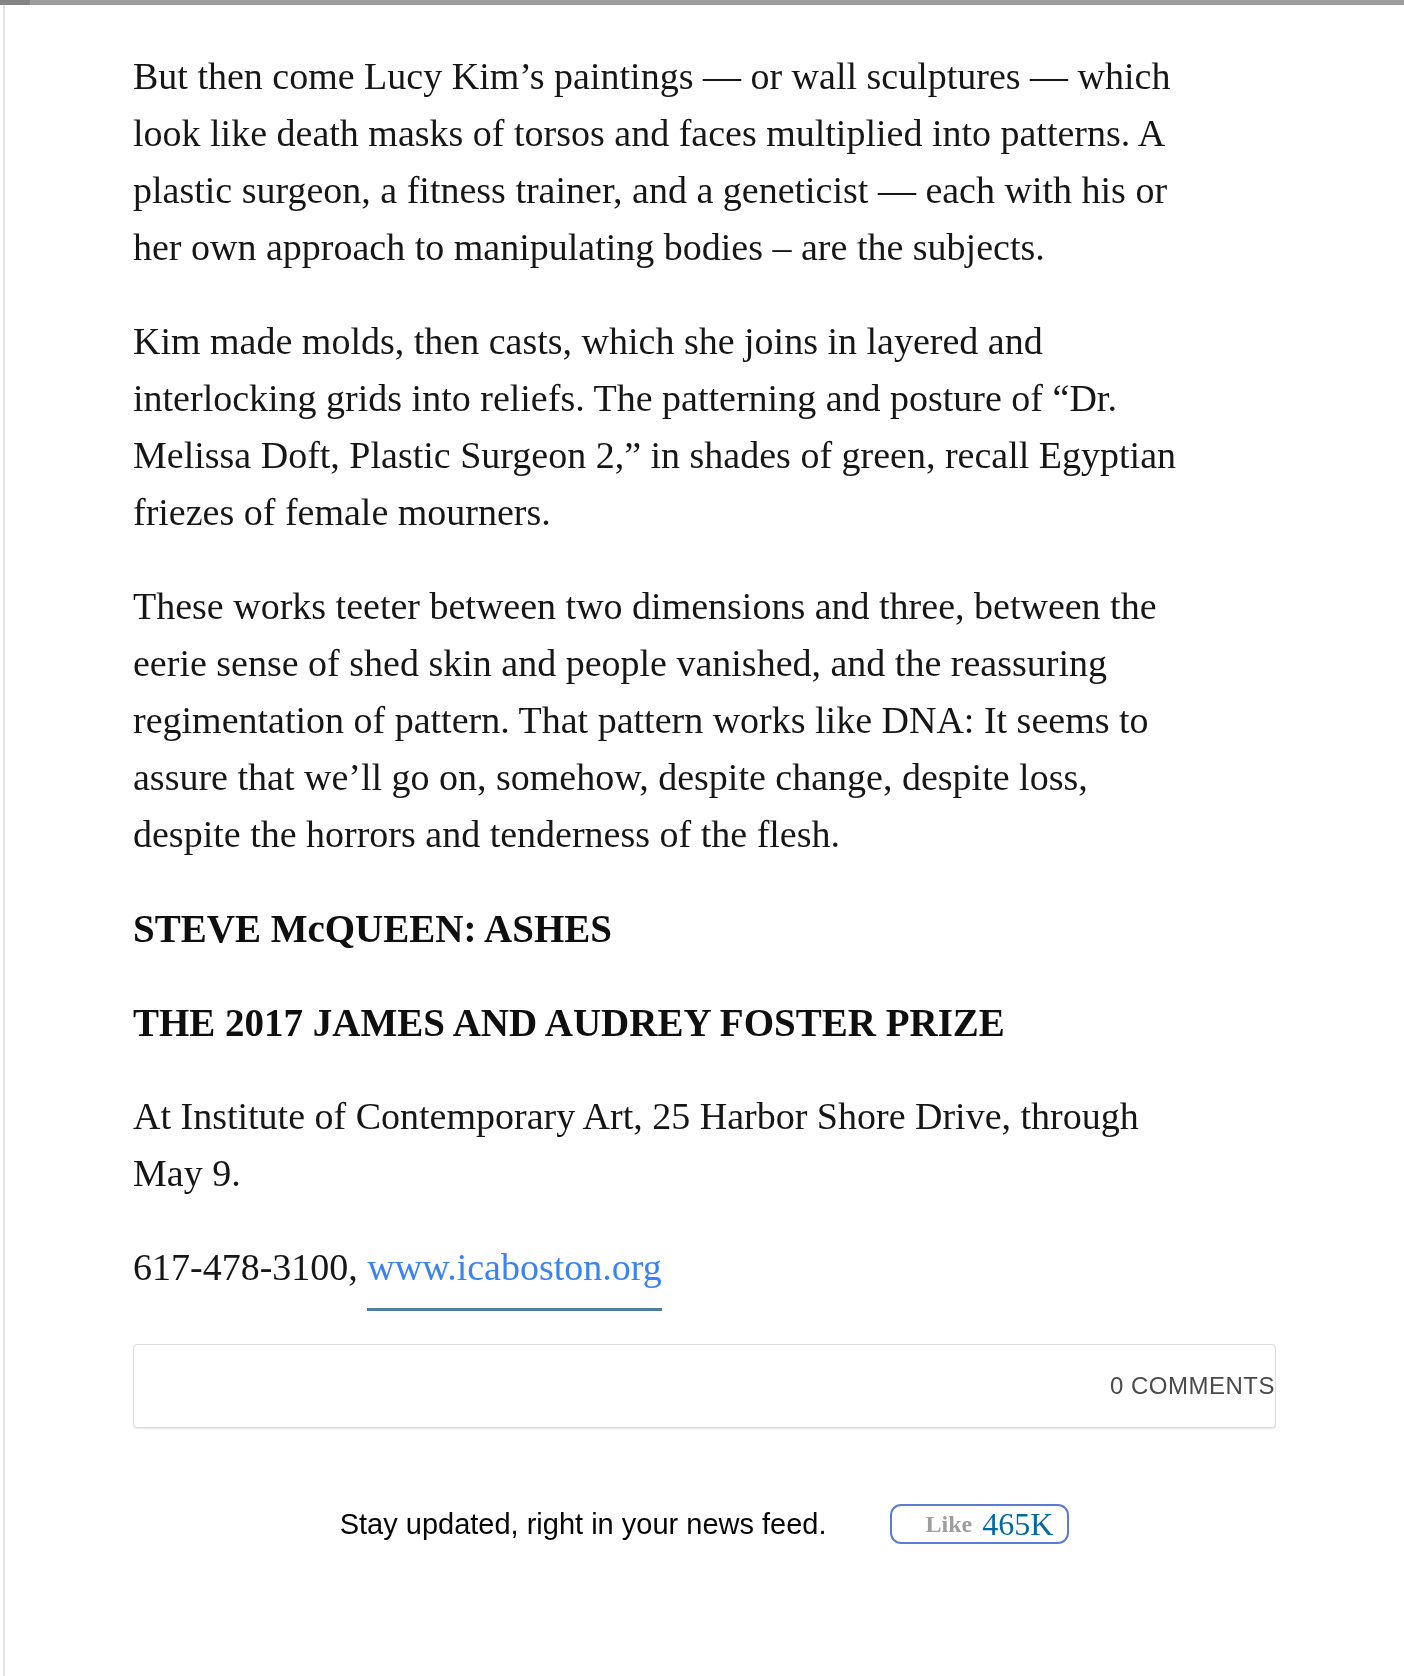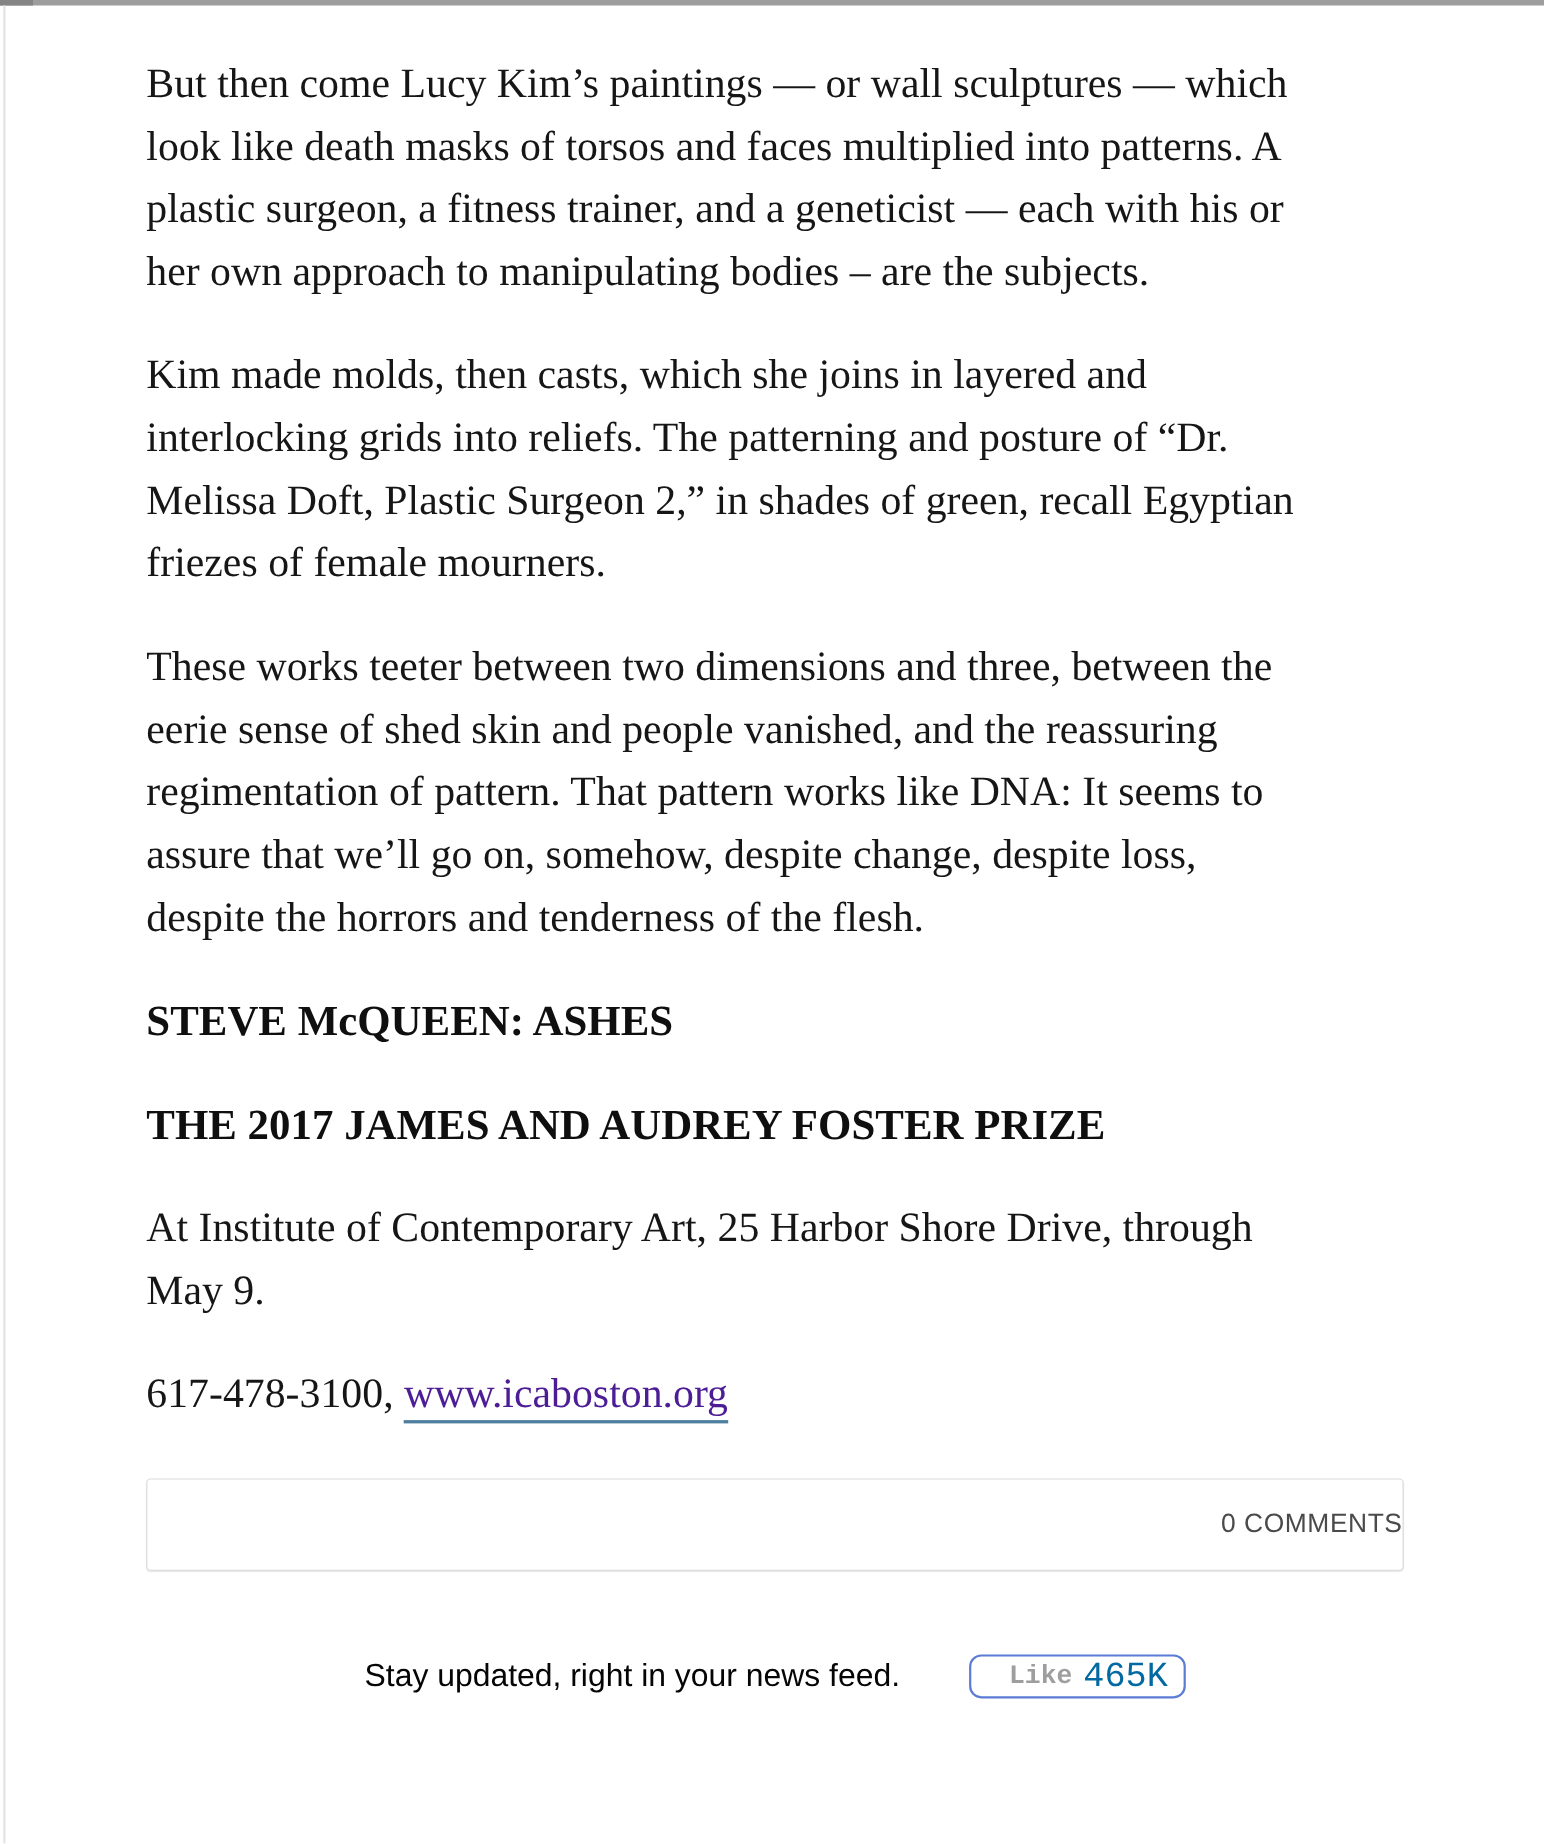--- a/index.html
+++ b/index.html
@@ -45,24 +45,24 @@
     color: #0f0f0f;
     margin: 0 0 37px 0;
   }
   p.contact-line {
     width: 1058px;
     font-size: 38px;
     line-height: 57px;
     margin: 0 0 37px 0;
   }
   a.site-link {
-    color: #4c1d95;
+    color: #3b82f6;
     text-decoration: none;
     border-bottom: 3px solid #4e7f9e;
-    padding-bottom: 3px;
+    padding-bottom: 20px;
     cursor: pointer;
   }
   p.byline {
     width: 1058px;
     font-style: italic;
     font-size: 36px;
     line-height: 54px;
     margin: 0 0 36px 0;
     color: #1b1b1b;
   }
@@ -107,21 +107,21 @@
   .like-btn {
     display: inline-flex;
     align-items: center;
     justify-content: center;
     gap: 10px;
     height: 40px;
     padding: 0 14px 0 34px;
     background: #ffffff;
     border: 2px solid #5b7bd5;
     border-radius: 11px;
-    font-family: Liberation Mono, monospace;
+    font-family: Liberation Serif, serif;
     cursor: pointer;
   }
   .like-word {
     font-weight: bold;
     font-size: 24px;
     color: #9e9e9e;
   }
   .like-count {
     font-size: 32px;
     color: #0369a1;

